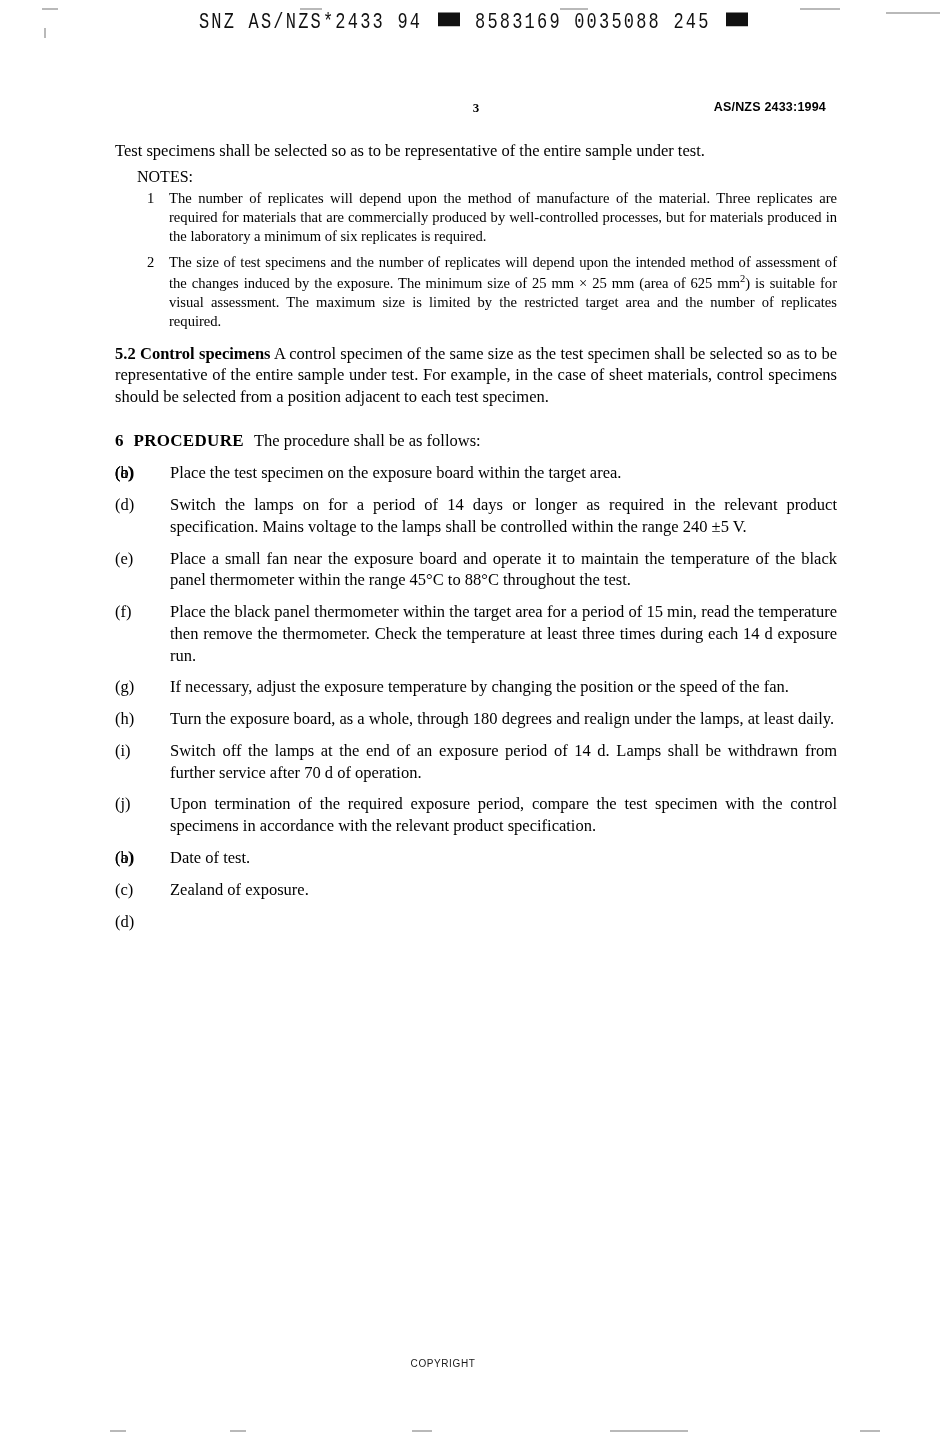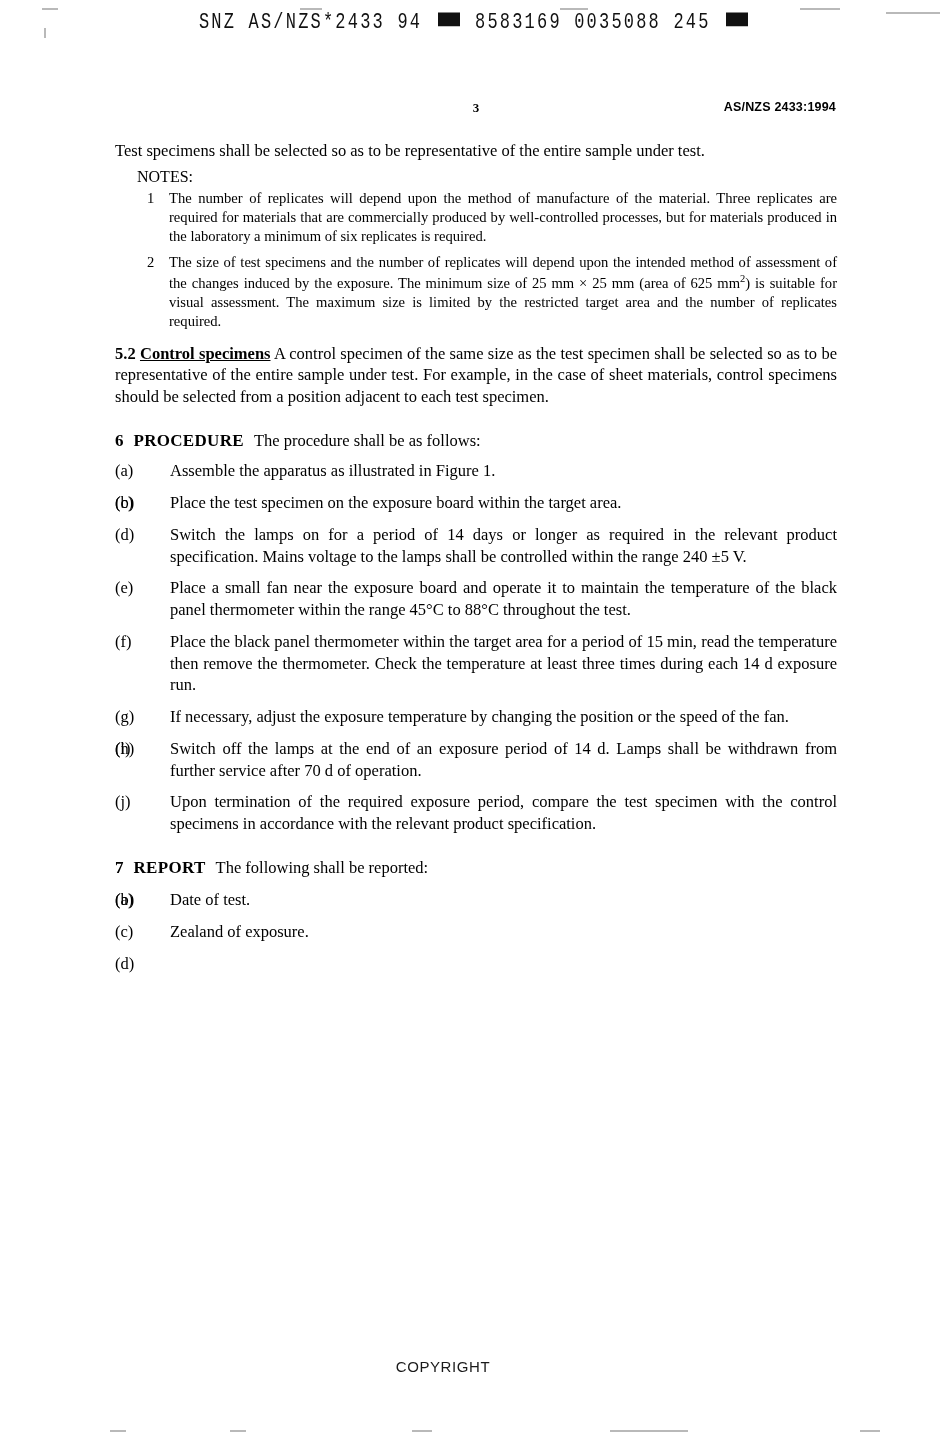--- a/index.html
+++ b/index.html
@@ -68,21 +68,21 @@
   .page-number {
     position: absolute;
     left: 50%;
     transform: translateX(-50%);
     font-family: "Liberation Serif", serif;
     font-weight: bold;
     font-size: 13px;
   }
   .std-ref {
     position: absolute;
-    right: 1px;
+    right: 11px;
     top: 0;
     font-family: "Liberation Sans", sans-serif;
     font-weight: bold;
     font-size: 12.5px;
     letter-spacing: 0.2px;
     margin-left: 14px;
   }
 
   
   .content {
@@ -127,21 +127,20 @@
 
   .clause {
     margin: 12px 0 0 0;
     text-align: justify;
   }
   .clause .cnum {
     font-weight: bold;
   }
   .clause .ctitle {
     font-weight: bold;
-    text-decoration: underline;
   }
   .clause .cbody { }
 
   .section-head {
     margin: 22px 0 8px 0;
   }
   .section-head .snum {
     font-weight: bold;
     font-size: 17px;
   }
@@ -173,21 +172,21 @@
     width: 44px;
   }
 
   .copyright {
     position: absolute;
     top: 1358px;
     left: 0;
     width: 886px;
     text-align: center;
     font-family: "Liberation Sans", sans-serif;
-    font-size: 15px;
+    font-size: 10px;
     letter-spacing: 0.6px;
     color: #1a1a1a;
   }
 </style>
 </head>
 <body>
 
 <div class="page">
 
   <div class="mark h" style="top:8px;left:42px;width:16px;"></div>
@@ -237,21 +236,20 @@
       <span class="cbody">A control specimen of the same size as the test specimen shall be selected so as to be representative of the entire sample under test. For example, in the case of sheet materials, control specimens should be selected from a position adjacent to each test specimen.</span>
     </p>
 
     <p class="section-head">
       <span class="snum">6</span><span class="stitle">PROCEDURE</span><span class="sbody">The procedure shall be as follows:</span>
     </p>
 
     <ol class="alpha">
       <li>
         <span class="lbl">(a)</span>
-        <span>Assemble the apparatus as illustrated in Figure 1.</span>
       </li>
       <li>
         <span class="lbl">(b)</span>
       </li>
       <li>
         <span class="lbl">(c)</span>
         <span>Place the test specimen on the exposure board within the target area.</span>
       </li>
       <li>
         <span class="lbl">(d)</span>
@@ -264,34 +262,32 @@
       <li>
         <span class="lbl">(f)</span>
         <span>Place the black panel thermometer within the target area for a period of 15 min, read the temperature then remove the thermometer. Check the temperature at least three times during each 14 d exposure run.</span>
       </li>
       <li>
         <span class="lbl">(g)</span>
         <span>If necessary, adjust the exposure temperature by changing the position or the speed of the fan.</span>
       </li>
       <li>
         <span class="lbl">(h)</span>
+        <span>Turn the exposure board, as a whole, through 180 degrees and realign under the lamps, at least daily.</span>
       </li>
       <li>
         <span class="lbl">(i)</span>
         <span>Switch off the lamps at the end of an exposure period of 14 d. Lamps shall be withdrawn from further service after 70 d of operation.</span>
       </li>
       <li>
         <span class="lbl">(j)</span>
         <span>Upon termination of the required exposure period, compare the test specimen with the control specimens in accordance with the relevant product specification.</span>
       </li>
     </ol>
 
-    <p class="section-head">
-      <span class="snum">7</span><span class="stitle">REPORT</span><span class="sbody">The following shall be reported:</span>
-    </p>
 
     <ol class="alpha">
       <li>
         <span class="lbl">(a)</span>
       </li>
       <li>
         <span class="lbl">(b)</span>
         <span>Date of test.</span>
       </li>
       <li>

